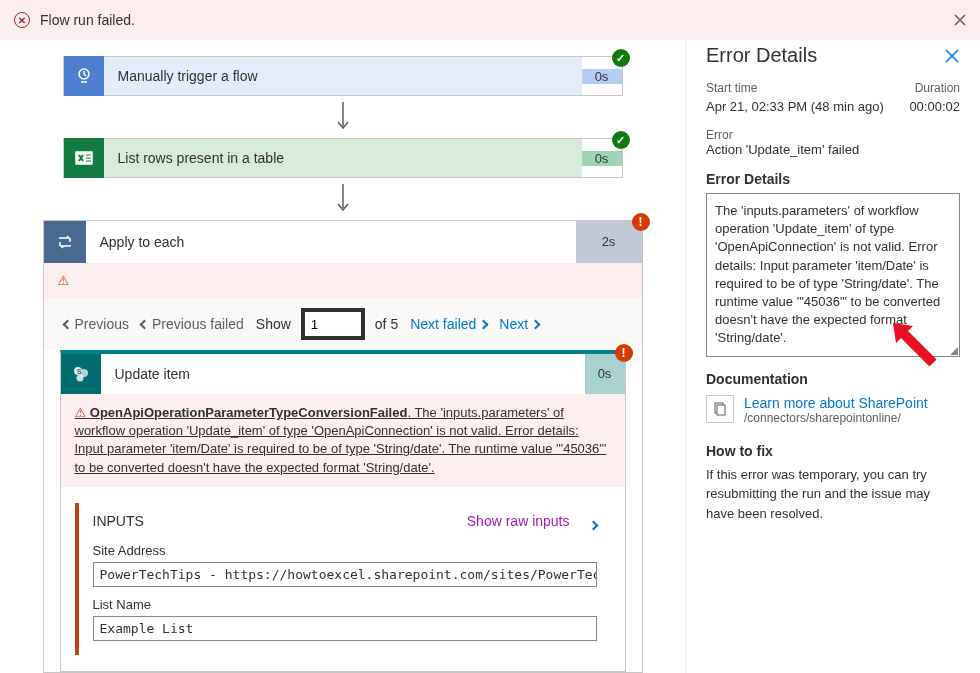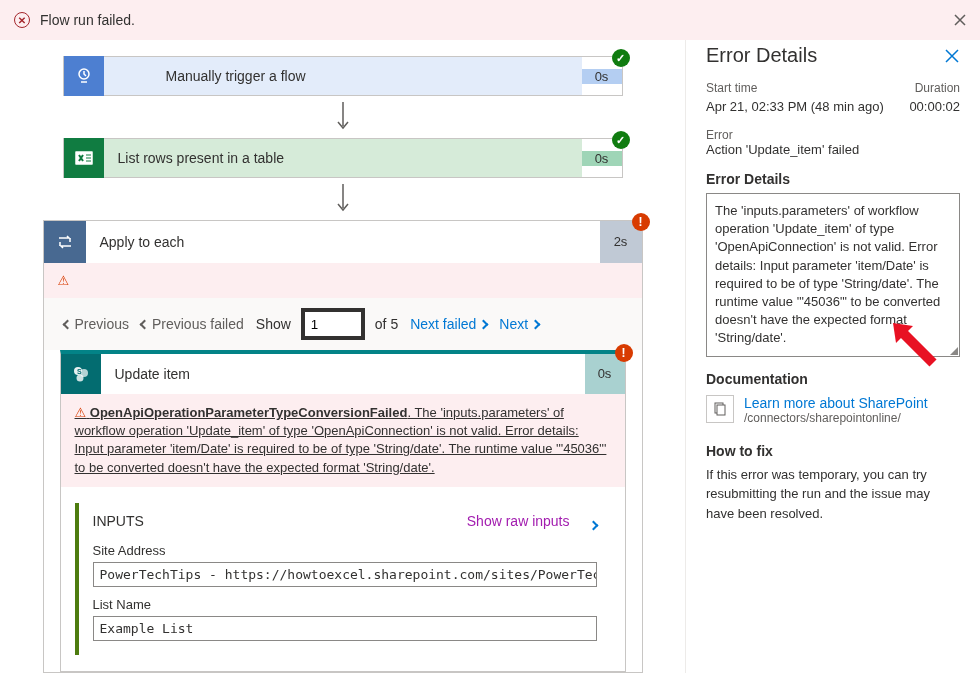--- a/index.html
+++ b/index.html
@@ -15,56 +15,56 @@
   .side-panel { width: 295px; border-left: 1px solid #edebe9; padding: 4px 20px; overflow-y: auto; }
   
   .flow-step { position: relative; margin: 0 auto; width: 560px; }
   .step-card { display: flex; align-items: center; height: 40px; border: 1px solid #c8c6c4; background: #fff; }
   .step-icon { width: 40px; height: 40px; display: flex; align-items: center; justify-content: center; color: #fff; }
   .step-title { flex: 1; padding-left: 14px; font-size: 14px; }
   .step-time { width: 40px; text-align: center; font-size: 13px; }
   
   .step-trigger .step-icon { background: #4d7fd1; }
   .step-trigger .step-time { background: #b4cef2; }
-  .step-trigger .step-title-wrap { background: #e3ecfa; padding-left: 48px; }
+  .step-trigger .step-title-wrap { background: #e3ecfa; }
   
   .step-excel .step-icon { background: #107c41; }
   .step-excel .step-time { background: #9fd5b7; }
   .step-excel .step-title-wrap { background: #d6ebd9; }
   
   .step-title-wrap { flex: 1; display: flex; align-items: center; height: 100%; }
   
   .status-badge { position: absolute; top: -7px; right: -7px; width: 18px; height: 18px; border-radius: 50%; display: flex; align-items: center; justify-content: center; color: #fff; font-size: 11px; font-weight: bold; }
   .status-ok { background: #107c10; }
   .status-err { background: #d83b01; font-size: 12px; }
   
   .arrow-down { display: flex; justify-content: center; padding: 6px 0; }
   .arrow-svg { width: 14px; height: 30px; }
   
   .loop-container { border: 1px solid #c8c6c4; width: 600px; margin: 0 auto; position: relative; }
   .loop-header { display: flex; align-items: center; height: 42px; }
   .loop-header .step-icon { background: #486991; width: 42px; height: 42px; }
   .loop-header .step-title { flex: 1; padding-left: 14px; }
-  .loop-header .step-time { width: 42px; background: #c0c9d5; line-height: 42px; height: 42px; }
+  .loop-header .step-time { width: 66px; background: #c0c9d5; line-height: 42px; height: 42px; }
   
   .action-failed { background: #fdeef0; padding: 10px 14px; display: flex; align-items: center; gap: 8px; font-size: 13px; }
   .warn-icon { color: #d83b01; }
   
   .pagination { display: flex; align-items: center; gap: 12px; padding: 12px 20px; font-size: 14px; background: #faf9f8; }
   .pag-link { color: #605e5c; display: flex; align-items: center; gap: 4px; cursor: pointer; }
   .pag-link.blue { color: #0078d4; }
   .pag-input { width: 60px; height: 28px; border: 2px solid #323130; text-align: left; padding: 0 6px; outline: 2px solid #323130; }
   
   .inner-step { margin: 0 16px; border: 1px solid #c8c6c4; position: relative; }
   .inner-step-top { border-top: 4px solid #038387; }
   
   .error-block { background: #fdeef0; padding: 10px 14px; font-size: 13px; line-height: 1.4; text-decoration: underline; }
   .error-block .title { font-weight: 600; display: inline; }
   
-  .inputs-section { margin: 16px 14px 16px 14px; border-left: 4px solid #4d7c0f; padding: 10px 14px 14px 14px; }
+  .inputs-section { margin: 16px 14px 16px 14px; border-left: 4px solid #c2410c; padding: 10px 14px 14px 14px; }
   .inputs-head { display: flex; justify-content: space-between; align-items: center; font-size: 14px; margin-bottom: 14px; }
   .show-raw { color: #a21caf; display: flex; align-items: flex-end; gap: 20px; cursor: pointer; }
   .field-label { font-size: 13px; margin-bottom: 4px; margin-top: 10px; }
   .field-value { border: 1px solid #8a8886; padding: 4px 6px; font-family: "Consolas", monospace; font-size: 13px; overflow-x: auto; white-space: nowrap; }
   .field-scroll { overflow-x: scroll; }
   
   .panel-title { font-size: 20px; font-weight: 350; color: #323130; display: flex; justify-content: space-between; align-items: center; margin-bottom: 14px; }
   .panel-close { color: #0078d4; width: 16px; height: 16px; cursor: pointer; }
   .meta-row { display: flex; justify-content: space-between; margin-bottom: 4px; font-size: 12px; color: #605e5c; }
   .meta-val { font-size: 13px; color: #323130; }

